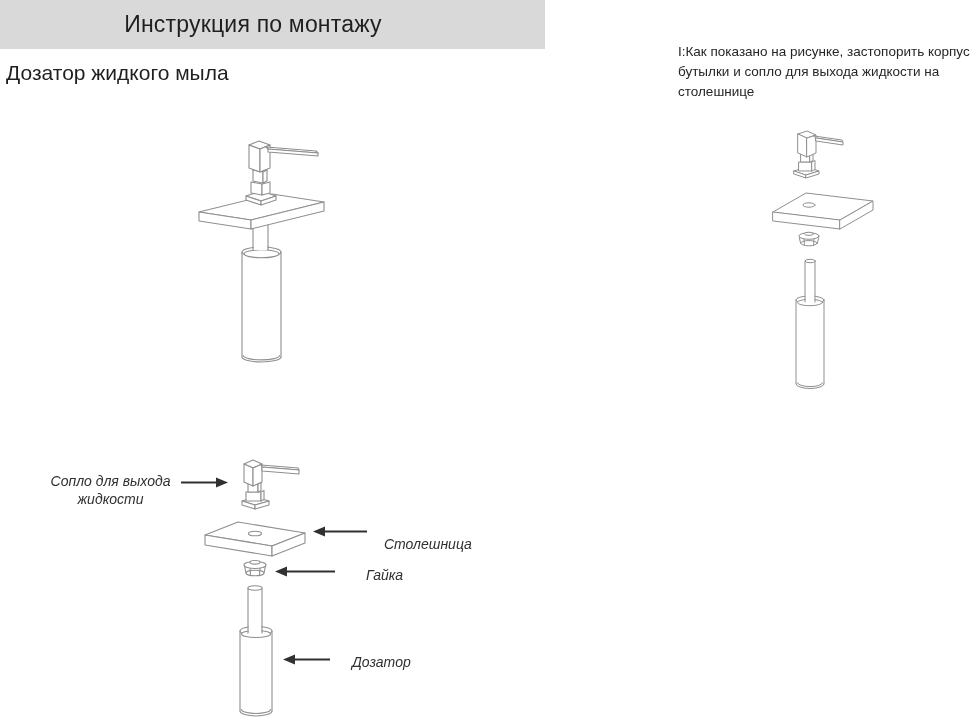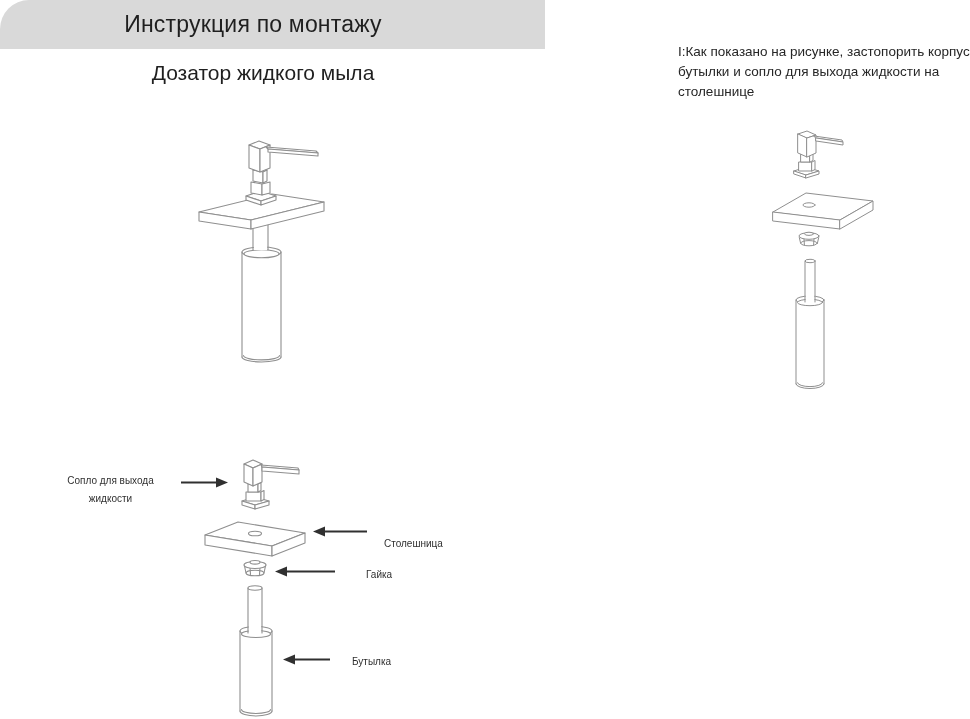--- a/index.html
+++ b/index.html
@@ -1,36 +1,37 @@
 <!DOCTYPE html>
 <html><head>
 <meta charset="utf-8">
 <style>
   html,body{margin:0;padding:0;background:#fff;}
   .page{
     position:relative;width:970px;height:719px;background:#ffffff;
-    font-family:"Liberation Sans", sans-serif;color:#262626;overflow:hidden;border-radius:29px;
+    font-family:"Liberation Sans", sans-serif;color:#262626;overflow:hidden;
   }
   .abs{position:absolute;}
   .header-bar{
     left:0;top:0;width:545px;height:49px;background:#d9d9d9;
     display:flex;align-items:center;justify-content:center;padding-right:39px;
     box-sizing:border-box;
   }
   .page-title{font-size:23px;color:#1f1f1f;letter-spacing:0.2px;}
   .page-subtitle{
-    left:16px;top:61px;width:494px;text-align:center;font-size:21px;color:#1f1f1f;
+    left:6px;top:61px;width:494px;font-size:21px;color:#1f1f1f;
   }
   .instruction-text{
     left:678px;top:42px;width:300px;font-size:13.5px;line-height:20px;
     color:#262626;white-space:pre-line;
   }
   .lbl{
-    position:absolute;font-size:10px;line-height:18px;color:#303030;
+    position:absolute;font-size:14px;line-height:18px;color:#303030;
     white-space:pre-line;
+    font-style:italic;
   }
   .lbl-center{text-align:center;}
   .arrow{position:absolute;}
   svg{display:block;}
 </style>
 </head>
 <body>
 
 <div class="page">
 
@@ -178,15 +179,15 @@
   <svg class="arrow" style="left:275px;top:566px" width="61" height="11" viewBox="0 0 61 11">
     <polygon points="12,0.5 0,5.5 12,10.5" fill="#303030"></polygon>
     <line x1="11" y1="5.5" x2="60" y2="5.5" stroke="#303030" stroke-width="2.2"></line>
   </svg>
   <div class="lbl" style="left:366px;top:566px">Гайка</div>
 
   <svg class="arrow" style="left:283px;top:654px" width="48" height="11" viewBox="0 0 48 11">
     <polygon points="12,0.5 0,5.5 12,10.5" fill="#303030"></polygon>
     <line x1="11" y1="5.5" x2="47" y2="5.5" stroke="#303030" stroke-width="2.2"></line>
   </svg>
-  <div class="lbl" style="left:352px;top:653px">Бутылка</div>
+  <div class="lbl" style="left:352px;top:653px">Дозатор</div>
 
 </div>
 
 </body></html>

